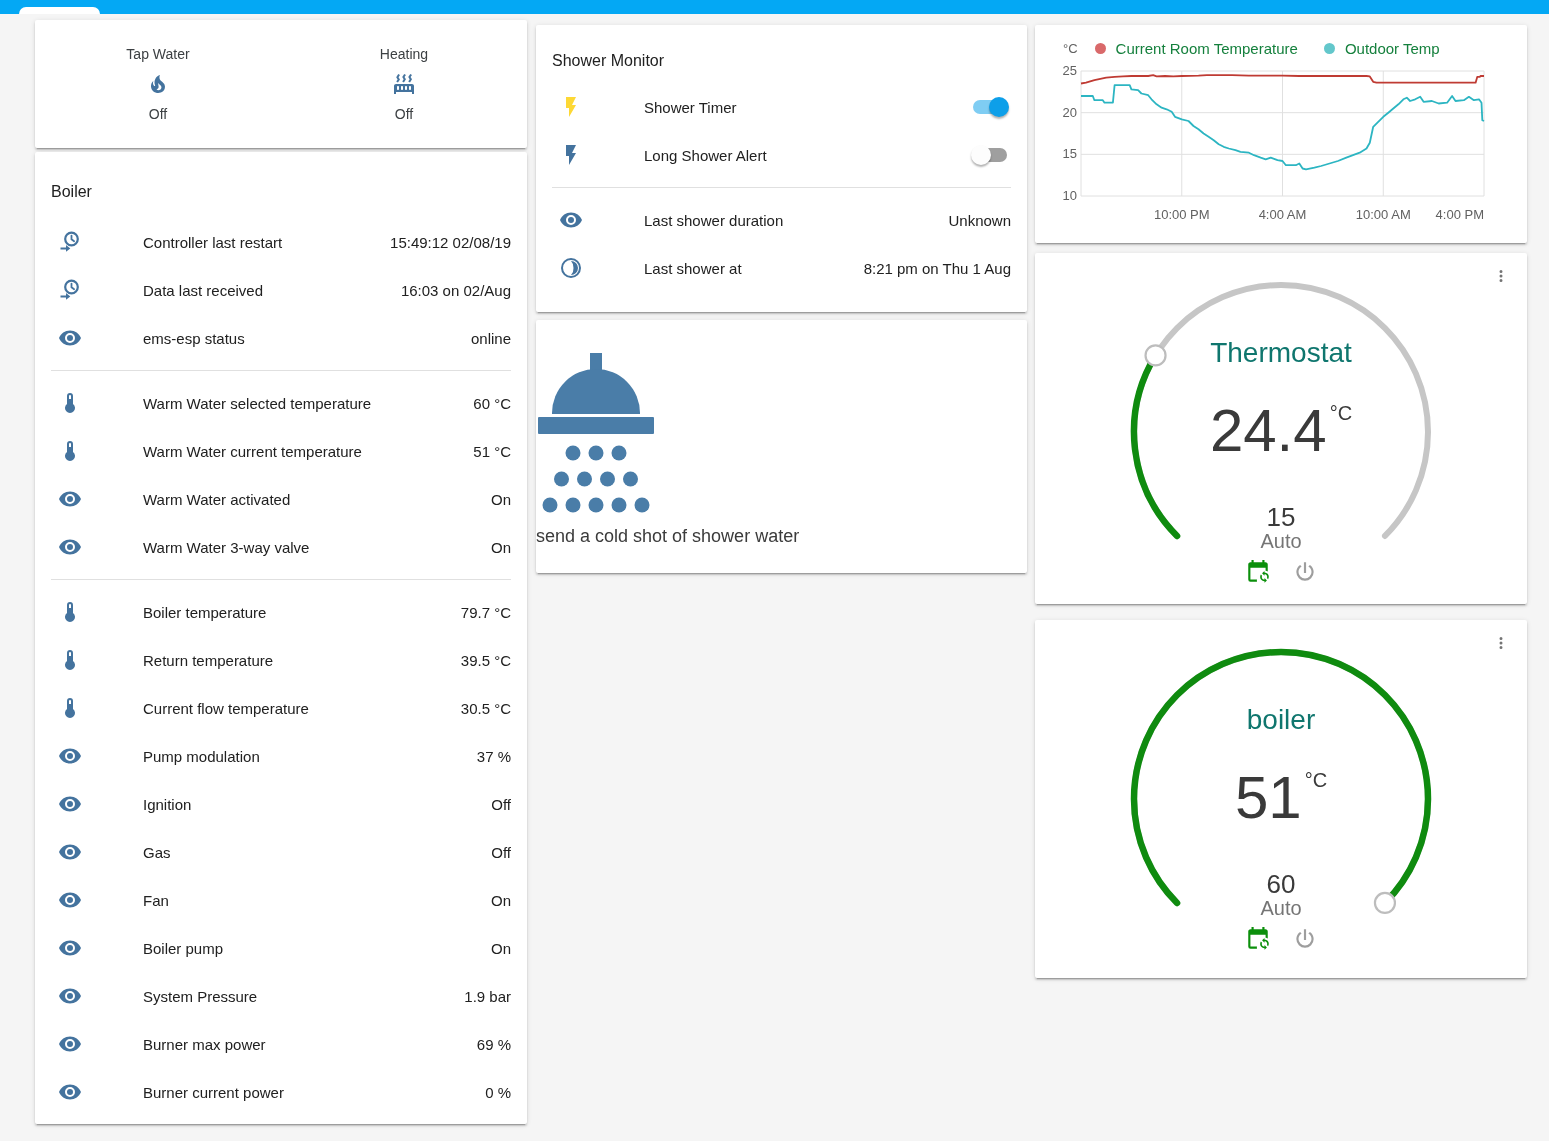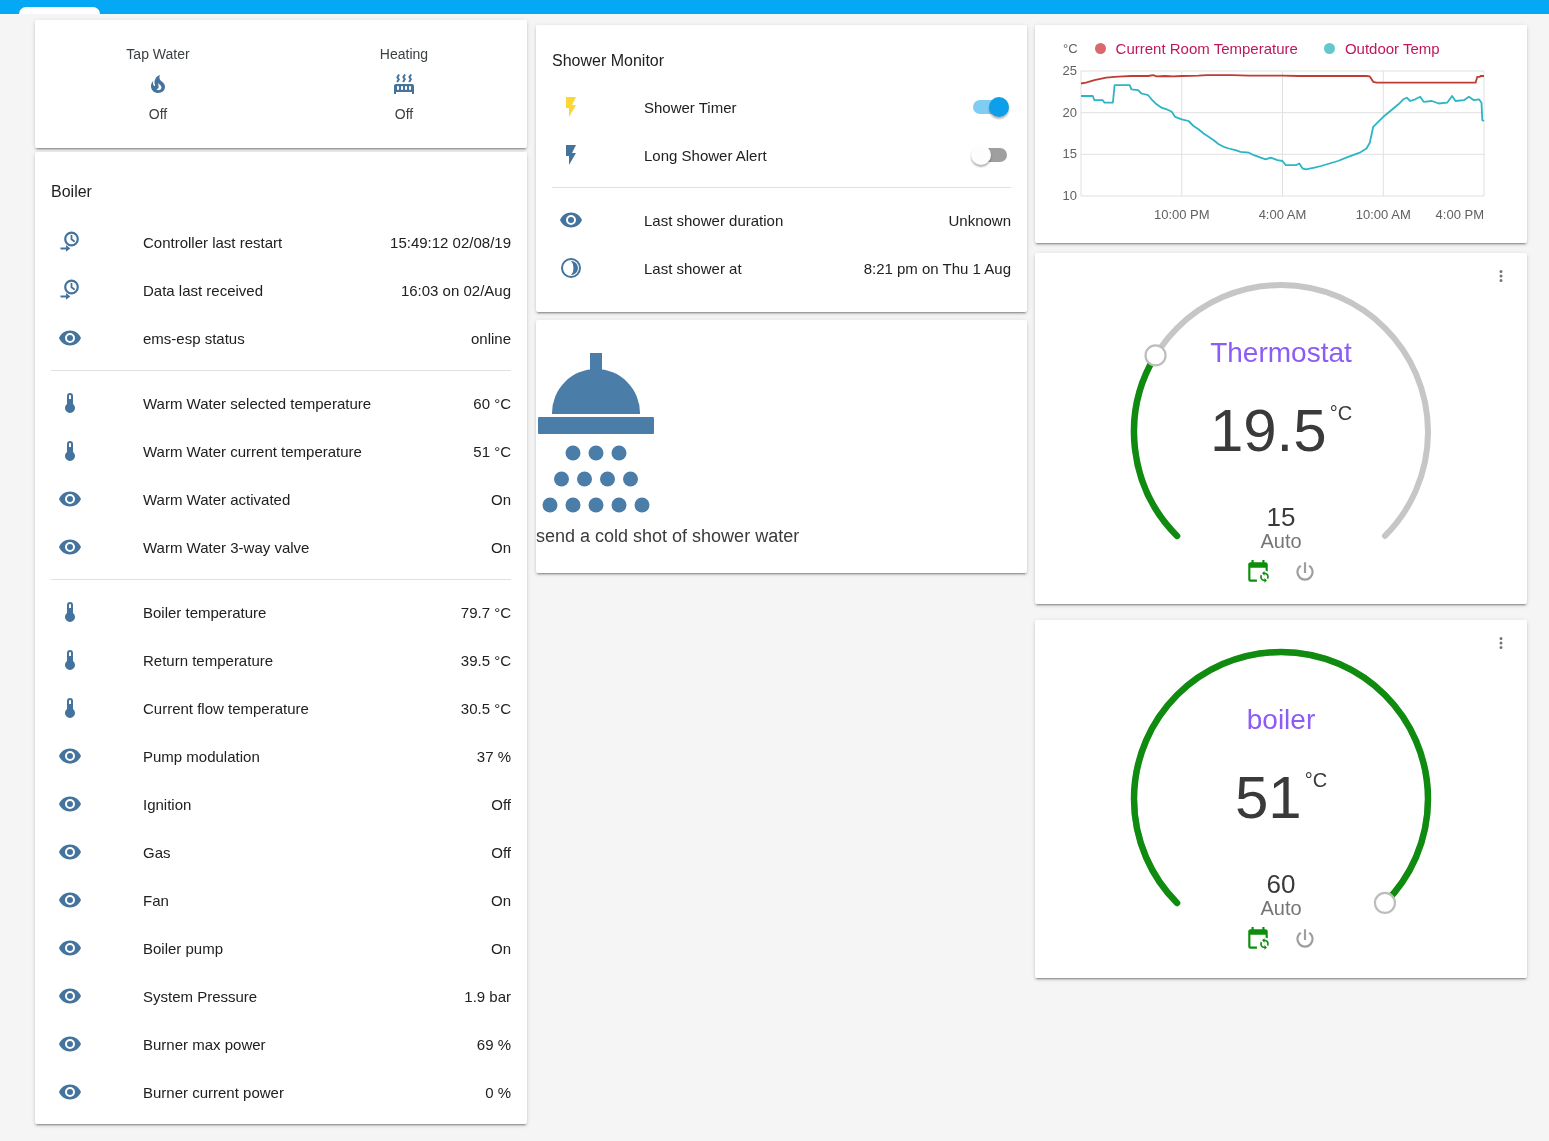--- a/index.html
+++ b/index.html
@@ -54,30 +54,30 @@
                      display:flex; flex-direction:column; align-items:flex-start; justify-content:flex-start; }
   #shower-btn-card .big-icon { margin-top:33px; width:120px; height:164px; color:#4a7da8; }
   #shower-btn-card .btn-label { font-size:18px; color:#3b3b3b; margin-top:9px; }
 
   
   #chart-card { left:1035px; top:25px; width:492px; height:218px; padding:10px 16px 0 16px; }
   .chart-legend { display:flex; align-items:center; height:26px; padding-left:12px; }
   .axis-unit { font-size:13px; color:#616161; margin-right:17px; }
   .legend-item { display:flex; align-items:center; margin-right:26px; }
   .legend-dot { width:11px; height:11px; border-radius:50%; margin-right:10px; }
-  .legend-label { font-size:15px; color:#be185d; }
+  .legend-label { font-size:15px; color:#15803d; }
 
   
   .dial-card { width:492px; }
   #thermo-card { left:1035px; top:253px; height:351px; }
   #boilerdial-card { left:1035px; top:620px; height:358px; }
   .kebab { position:absolute; top:13px; right:17px; width:18px; height:20px; color:#747474; cursor:pointer; }
   .kebab svg { width:100%; height:100%; }
   .dial-svg { position:absolute; left:0; top:0; }
-  .dial-title { position:absolute; top:84px; width:100%; text-align:center; font-size:28px; color:#8b5cf6; }
+  .dial-title { position:absolute; top:84px; width:100%; text-align:center; font-size:28px; color:#0f766e; }
   .dial-value { position:absolute; top:145px; width:100%; display:flex; justify-content:center; align-items:flex-start; }
   .dial-value .num { font-size:60px; line-height:66px; color:#3a3a3a; }
   .dial-value .unit { font-size:20px; color:#3a3a3a; margin-top:4px; margin-left:3px; }
   .dial-setpoint { position:absolute; top:249px; width:100%; text-align:center; font-size:26px; color:#3a3a3a; }
   .dial-mode { position:absolute; top:277px; width:100%; text-align:center; font-size:20px; color:#757575; }
   .dial-actions { position:absolute; top:306px; width:100%; display:flex; justify-content:center; gap:21px; }
   .dial-actions .icon { width:26px; height:26px; cursor:pointer; }
 </style>
 </head>
 <body>
@@ -395,21 +395,21 @@
         <path d="M12,16A2,2 0 0,1 14,18A2,2 0 0,1 12,20A2,2 0 0,1 10,18A2,2 0 0,1 12,16M12,10A2,2 0 0,1 14,12A2,2 0 0,1 12,14A2,2 0 0,1 10,12A2,2 0 0,1 12,10M12,4A2,2 0 0,1 14,6A2,2 0 0,1 12,8A2,2 0 0,1 10,6A2,2 0 0,1 12,4Z"></path>
       </svg>
   </span>
   <svg class="dial-svg" id="thermo-svg" width="492" height="300" viewBox="0 0 492 300">
       <path d="M 142.05530316557753 282.9446968344225 A 147 147 0 1 1 349.9446968344226 282.94469683442236" fill="none" stroke="#c6c6c6" stroke-width="6" stroke-linecap="round"></path>
       <path d="M 142.05530316557753 282.9446968344225 A 147 147 0 0 1 120.54140191176637 102.38968629658889" fill="none" stroke="#0f8b0f" stroke-width="6.5" stroke-linecap="round"></path>
       <circle cx="120.54140191176637" cy="102.38968629658889" r="10" fill="#ffffff" stroke="#bdbdbd" stroke-width="2.2"></circle>
     </svg>
   <div class="dial-title">Thermostat</div>
   <div class="dial-value">
-    <span class="num">19.5</span>
+    <span class="num">24.4</span>
     <span class="unit">°C</span>
   </div>
   <div class="dial-setpoint">15</div>
   <div class="dial-mode">Auto</div>
   <div class="dial-actions">
     <span class="icon" style="color:#0b8f0b">
       <svg viewBox="0 0 24 24" fill="currentColor">
           <path d="M18 11V12.5C21.19 12.5 23.09 16.05 21.33 18.71L20.24 17.62C21.06 15.96 19.85 14 18 14V15.5L15.75 13.25L18 11M18 22V20.5C14.81 20.5 12.91 16.95 14.67 14.29L15.76 15.38C14.94 17.04 16.15 19 18 19V17.5L20.25 19.75L18 22M19 3H18V1H16V3H8V1H6V3H5C3.89 3 3 3.89 3 5V19A2 2 0 0 0 5 21H11.1C11 20.68 10.96 20.34 10.96 20C10.96 19.66 11 19.32 11.1 19H5V8H19V10.96C19.34 10.96 19.68 11 20 11.1C20.35 11.18 20.68 11.3 21 11.44V5C21 3.89 20.1 3 19 3Z"></path>
         </svg>
     </span>

